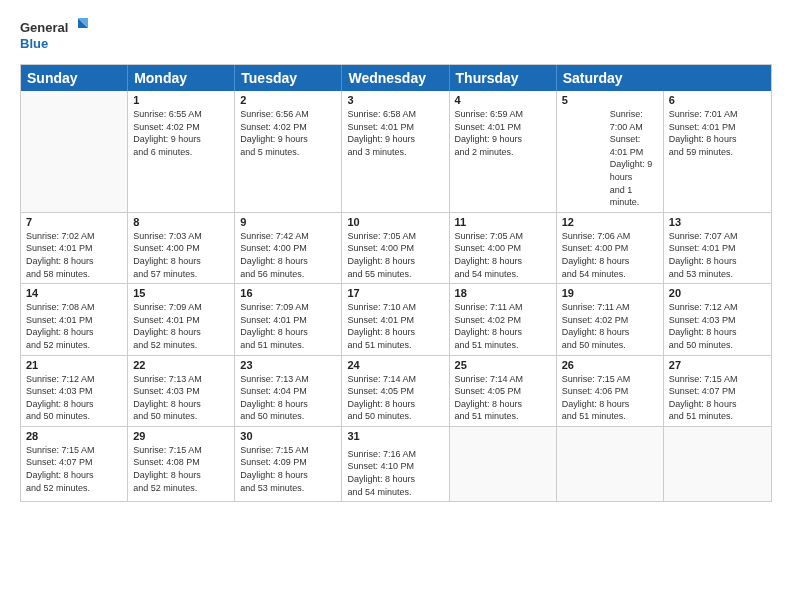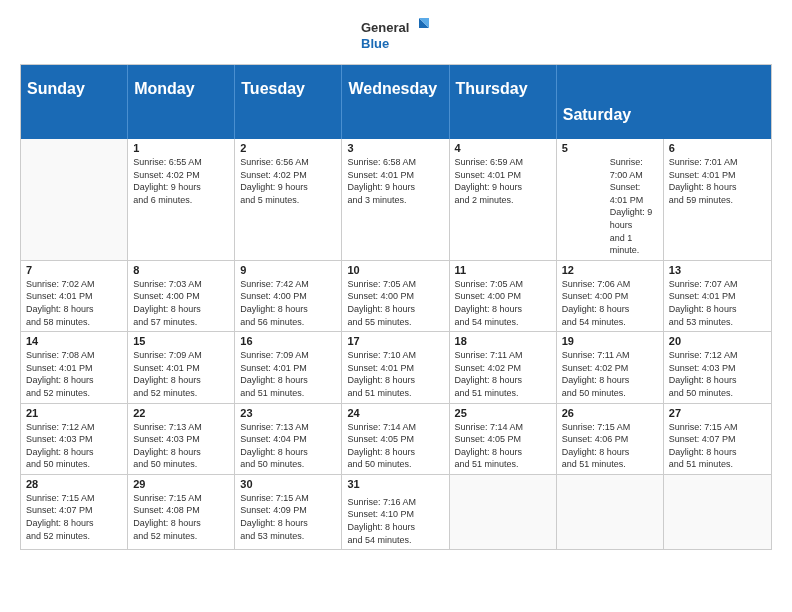--- a/index.html
+++ b/index.html
@@ -10,21 +10,20 @@
       height: 612px;
       overflow: hidden;
     }
     .page {
       width: 792px;
       height: 512px;
       background: #fff;
       padding: 16px 20px 10px 20px;
       display: flex;
       flex-direction: column;
-      align-items: center;
     }
     .header {
       display: flex;
       justify-content: space-between;
       align-items: flex-start;
       margin-bottom: 8px;
     }
     .logo {
       display: flex;
       align-items: center;
@@ -50,27 +49,27 @@
       flex-direction: column;
       border: 1px solid #ccc;
     }
     .cal-header {
       display: grid;
       grid-template-columns: repeat(7, 1fr);
       background: #1a6ab5;
     }
     .cal-header-cell {
       color: #fff;
-      font-size: 16px;
+      font-size: 14px;
       font-weight: bold;
-      padding: 15px 6px;
+      padding: 5px 6px;
       border-right: 1px solid #4a8fd0;
       text-align: left;
     }
-    .cal-header-cell:last-child { border-right: none; margin-top: 26px; }
+    .cal-header-cell:last-child { border-right: none; }
     .cal-body {
       flex: 1;
       display: flex;
       flex-direction: column;
     }
     .cal-row {
       display: grid;
       grid-template-columns: repeat(7, 1fr);
       flex: 1;
       border-top: 1px solid #ccc;

